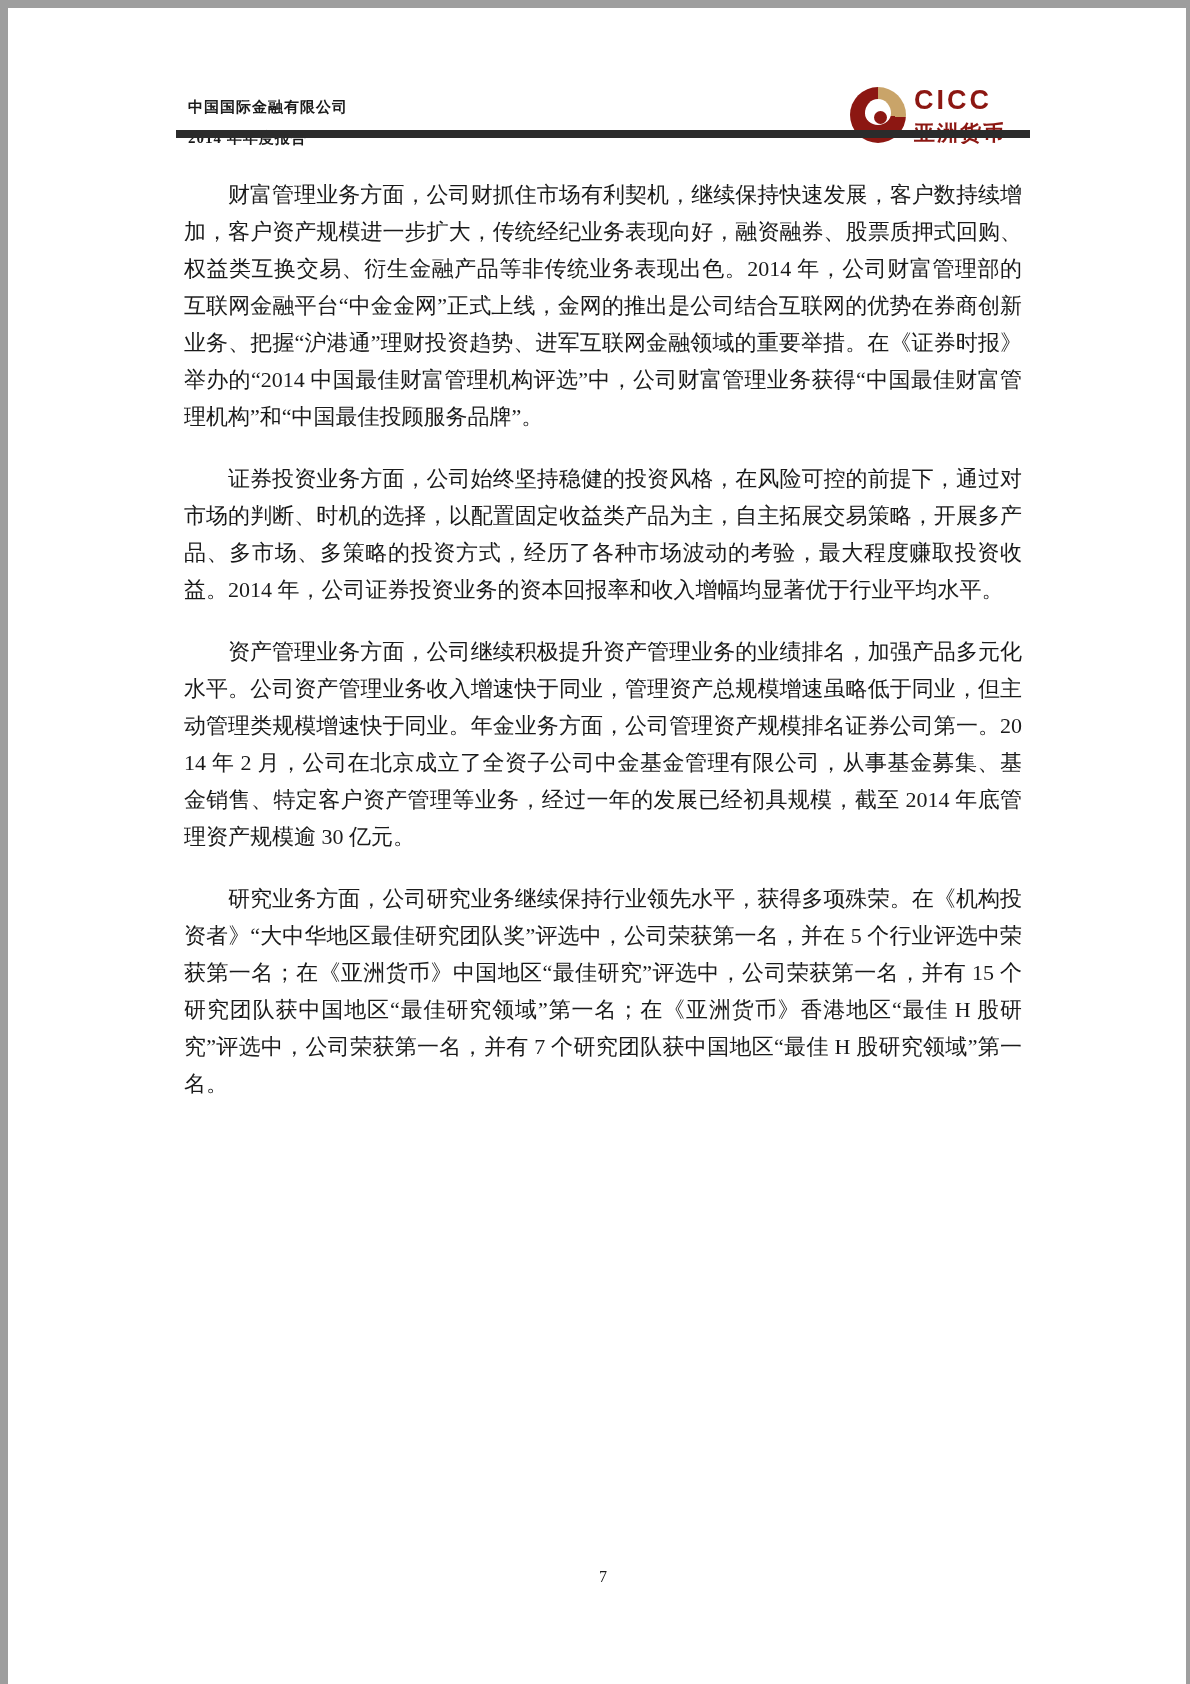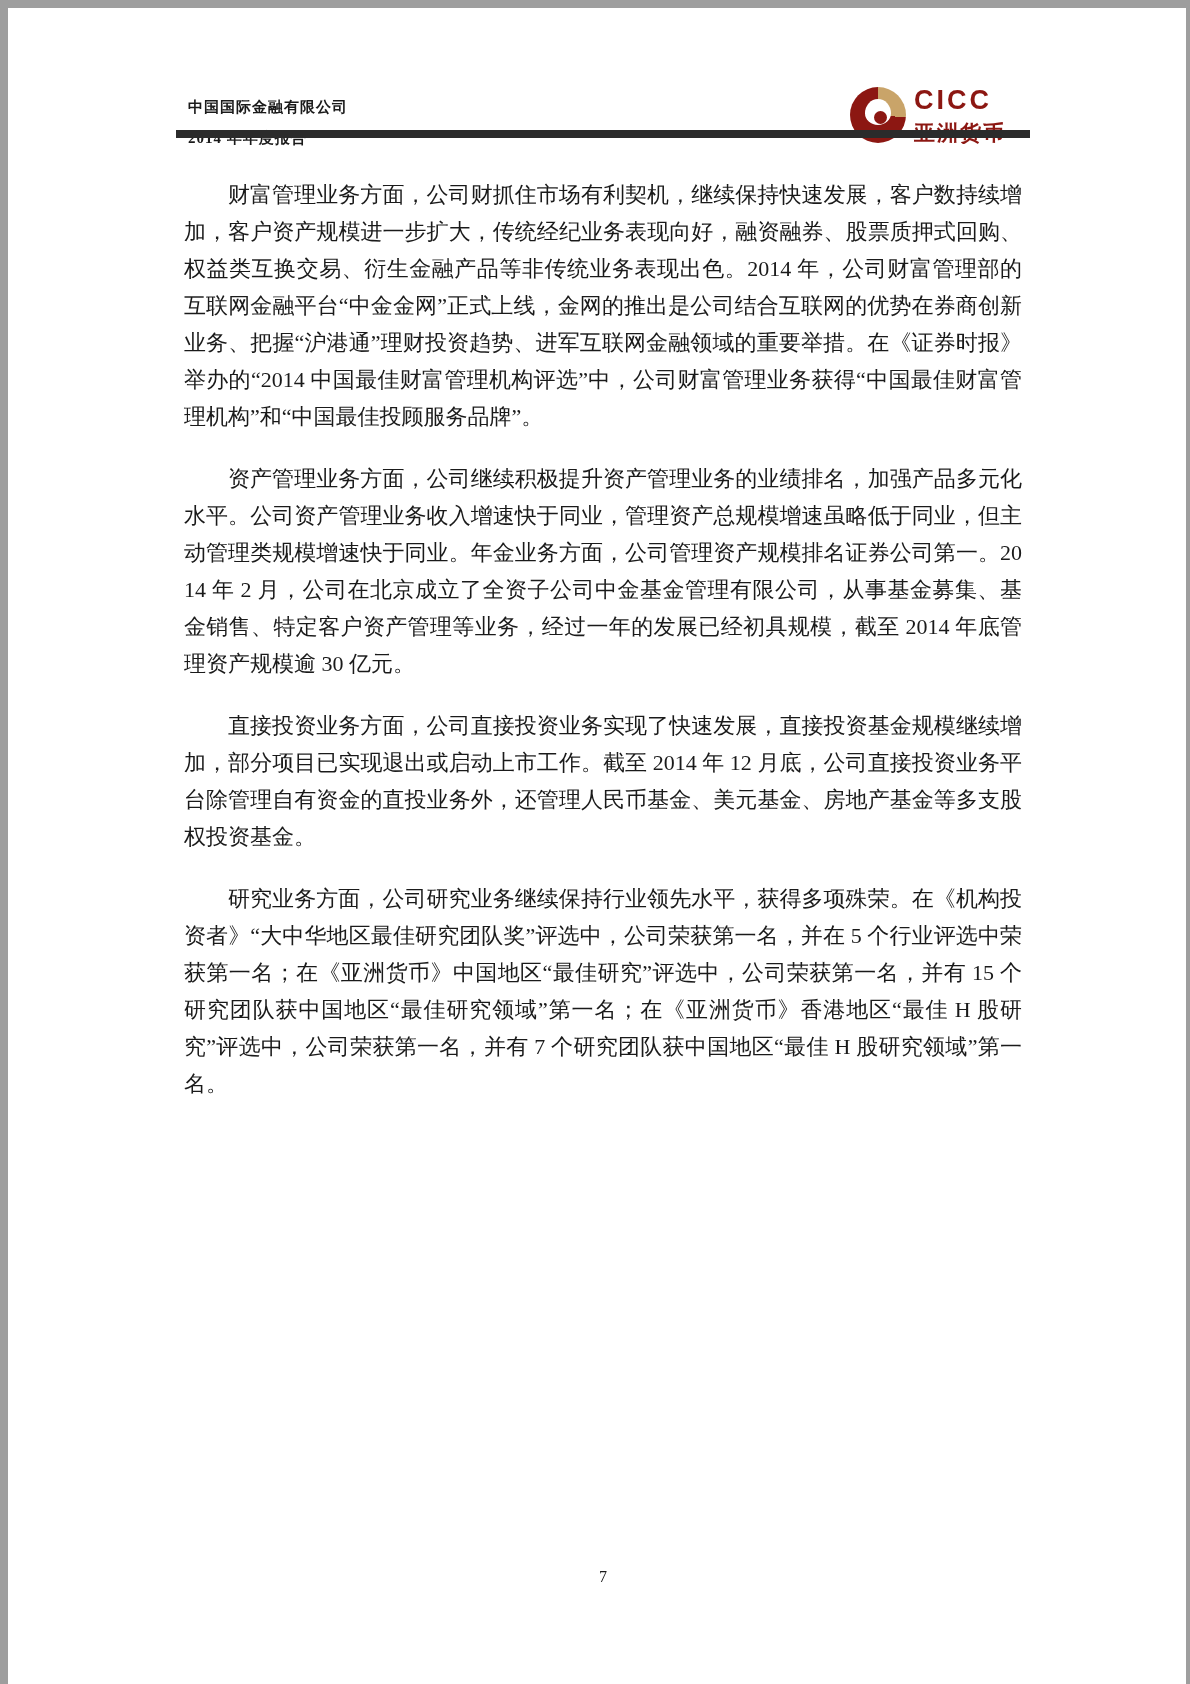--- a/index.html
+++ b/index.html
@@ -146,22 +146,22 @@
         <span class="en">CICC</span>
         <span class="zh">亚洲货币</span>
       </span>
     </div>
 
     <div class="header-rule"></div>
   </div>
 
   <div class="content">
     <p>财富管理业务方面，公司财抓住市场有利契机，继续保持快速发展，客户数持续增加，客户资产规模进一步扩大，传统经纪业务表现向好，融资融券、股票质押式回购、权益类互换交易、衍生金融产品等非传统业务表现出色。2014 年，公司财富管理部的互联网金融平台“中金金网”正式上线，金网的推出是公司结合互联网的优势在券商创新业务、把握“沪港通”理财投资趋势、进军互联网金融领域的重要举措。在《证券时报》举办的“2014 中国最佳财富管理机构评选”中，公司财富管理业务获得“中国最佳财富管理机构”和“中国最佳投顾服务品牌”。</p>
+    <p>证券投资业务方面，公司始终坚持稳健的投资风格，在风险可控的前提下，通过对市场的判断、时机的选择，以配置固定收益类产品为主，自主拓展交易策略，开展多产品、多市场、多策略的投资方式，经历了各种市场波动的考验，最大程度赚取投资收益。2014 年，公司证券投资业务的资本回报率和收入增幅均显著优于行业平均水平。</p>
     <p>资产管理业务方面，公司继续积极提升资产管理业务的业绩排名，加强产品多元化水平。公司资产管理业务收入增速快于同业，管理资产总规模增速虽略低于同业，但主动管理类规模增速快于同业。年金业务方面，公司管理资产规模排名证券公司第一。2014 年 2 月，公司在北京成立了全资子公司中金基金管理有限公司，从事基金募集、基金销售、特定客户资产管理等业务，经过一年的发展已经初具规模，截至 2014 年底管理资产规模逾 30 亿元。</p>
-    <p>直接投资业务方面，公司直接投资业务实现了快速发展，直接投资基金规模继续增加，部分项目已实现退出或启动上市工作。截至 2014 年 12 月底，公司直接投资业务平台除管理自有资金的直投业务外，还管理人民币基金、美元基金、房地产基金等多支股权投资基金。</p>
     <p>研究业务方面，公司研究业务继续保持行业领先水平，获得多项殊荣。在《机构投资者》“大中华地区最佳研究团队奖”评选中，公司荣获第一名，并在 5 个行业评选中荣获第一名；在《亚洲货币》中国地区“最佳研究”评选中，公司荣获第一名，并有 15 个研究团队获中国地区“最佳研究领域”第一名；在《亚洲货币》香港地区“最佳 H 股研究”评选中，公司荣获第一名，并有 7 个研究团队获中国地区“最佳 H 股研究领域”第一名。</p>
   </div>
 
   <div class="footer">
     <span>7</span>
   </div>
 
 </div>
 
 </body></html>

